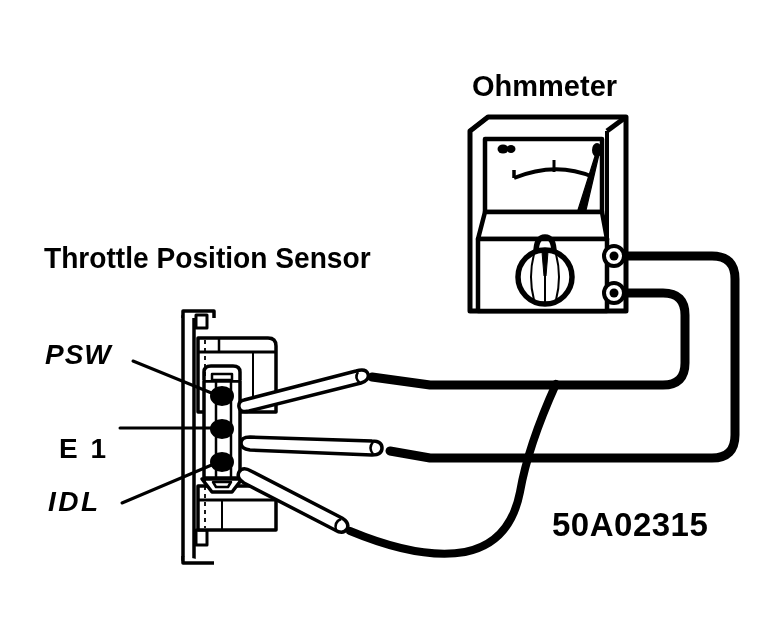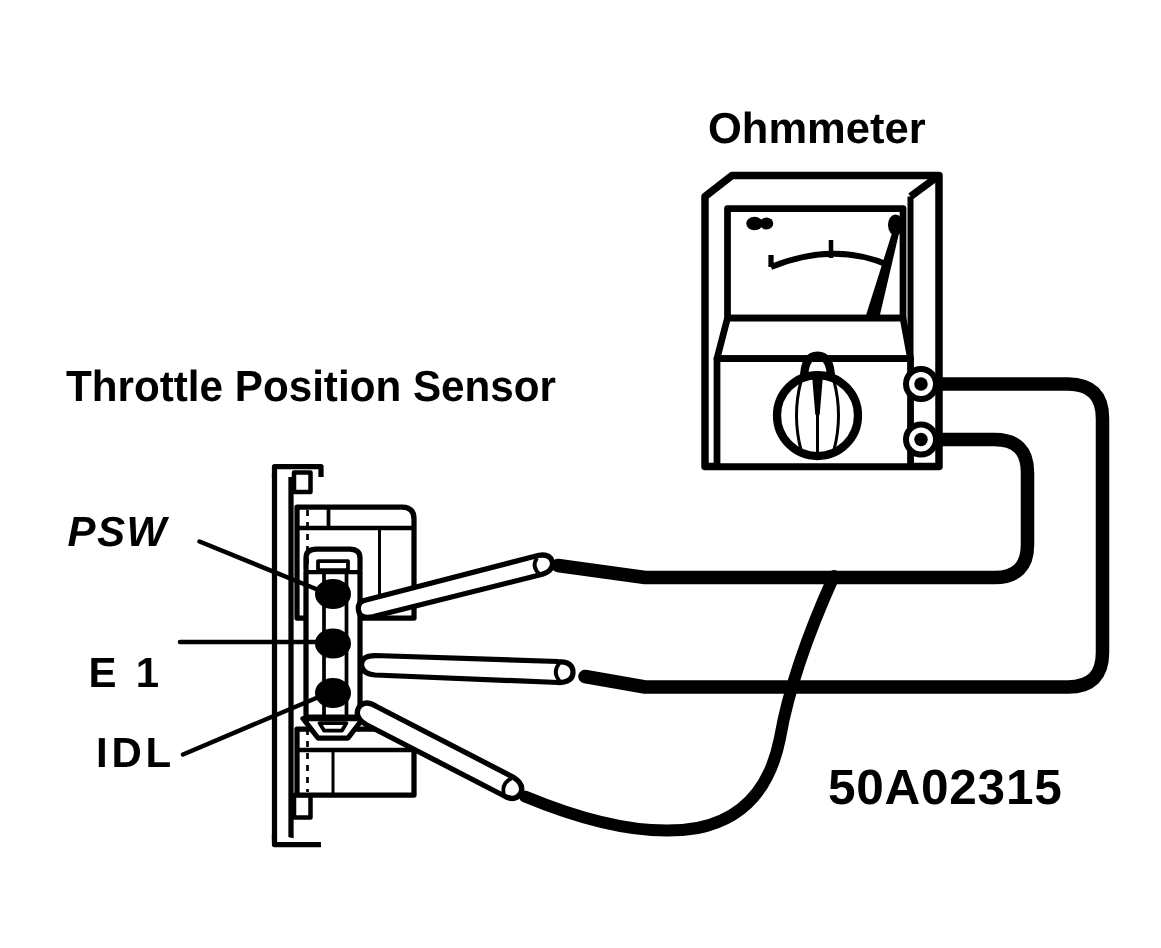--- a/index.html
+++ b/index.html
@@ -54,24 +54,25 @@
     font-style: italic;
   }
   #label-e1 {
     left: 59px;
     top: 407px;
     font-size: 28px;
     letter-spacing: 2.5px;
     margin-top: 28px;
   }
   #label-idl {
-    left: 64px;
+    left: 48px;
     top: 488px;
     font-size: 28px;
     letter-spacing: 2.5px;
+    font-style: italic;
   }
   #figure-number {
     left: 552px;
     top: 508px;
     font-size: 33px;
     letter-spacing: 0.5px;
     font-weight: bold;
   }
 </style>
 </head>

